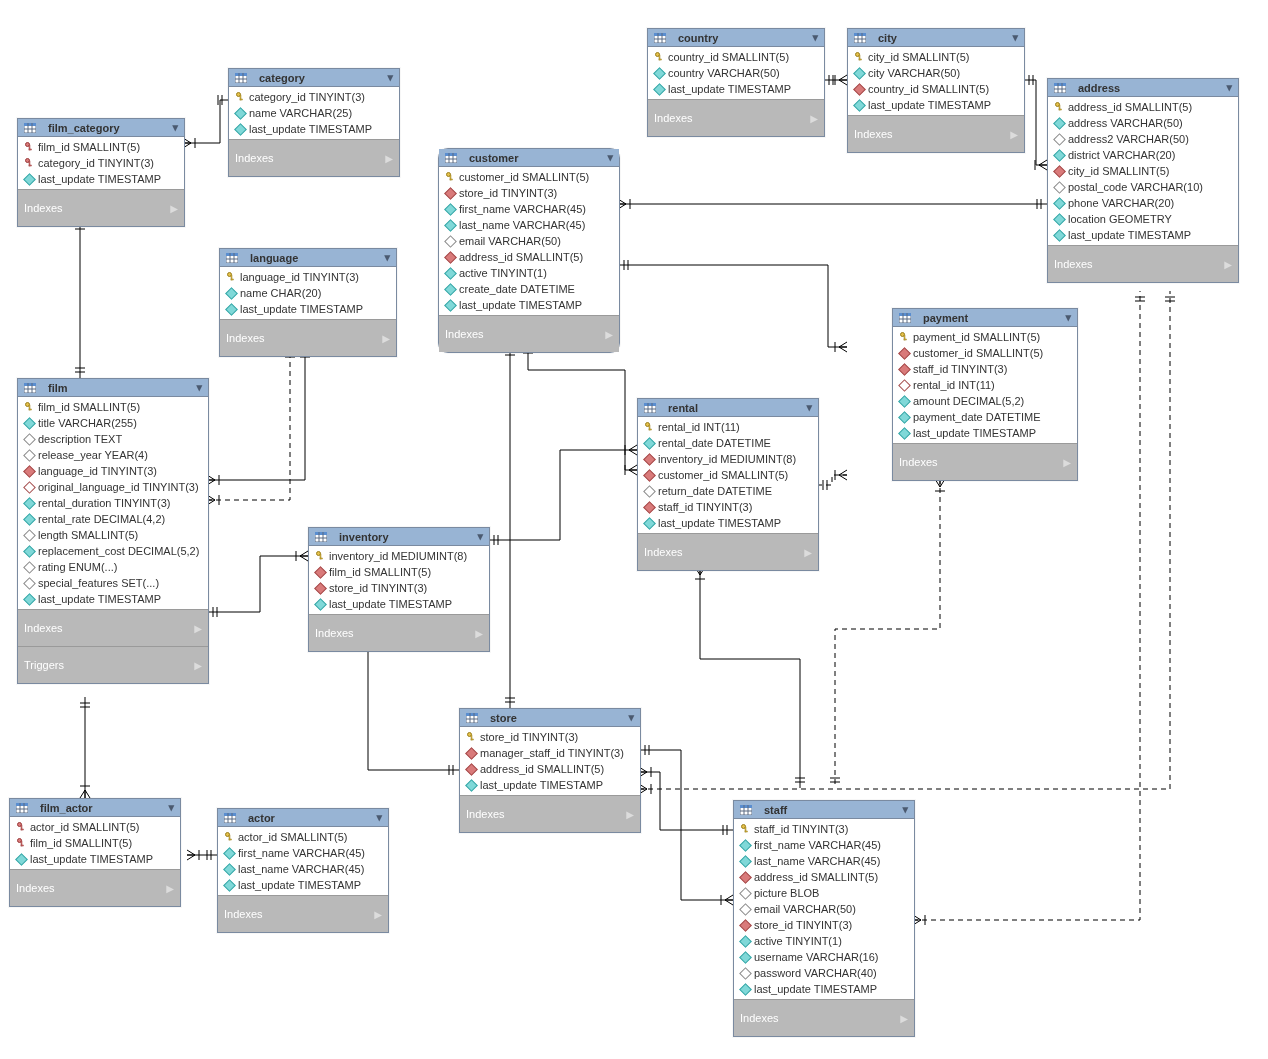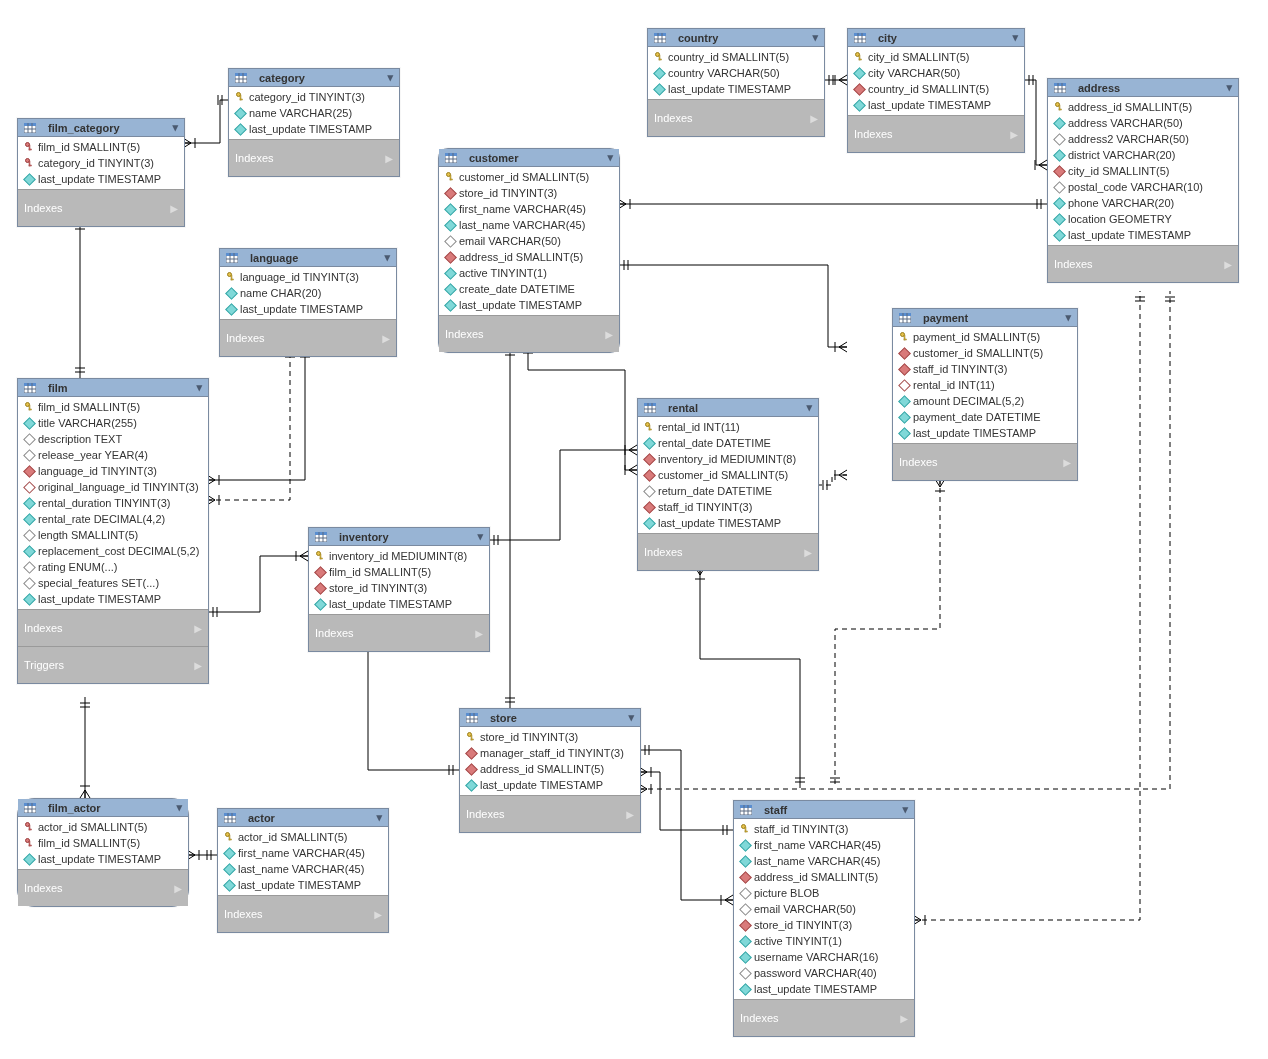--- a/index.html
+++ b/index.html
@@ -510,21 +510,21 @@
             <span class="diamond d-cyan"></span>
           </span>
           <span>last_update TIMESTAMP</span>
         </div>
       </div>
       <div class="section">
         <span>Indexes</span>
         <span class="arr">▶</span>
       </div>
     </div>
-    <div class="entity" style="left: 17px; top: 798px; width: 170px; border-radius: 17px;">
+    <div class="entity" style="left: 9px; top: 798px; width: 170px;">
       <div class="titlebar">
         <span class="ticon">
           <svg width="12" height="10">
             <rect x="0" y="0" width="12" height="10" fill="#fff" stroke="#5a6b82"></rect>
             <rect x="0" y="0" width="12" height="3" fill="#5a8ed0"></rect>
             <line x1="4" y1="0" x2="4" y2="10" stroke="#5a6b82"></line>
             <line x1="8" y1="0" x2="8" y2="10" stroke="#5a6b82"></line>
             <line x1="0" y1="6" x2="12" y2="6" stroke="#5a6b82"></line>
           </svg>
         </span>

